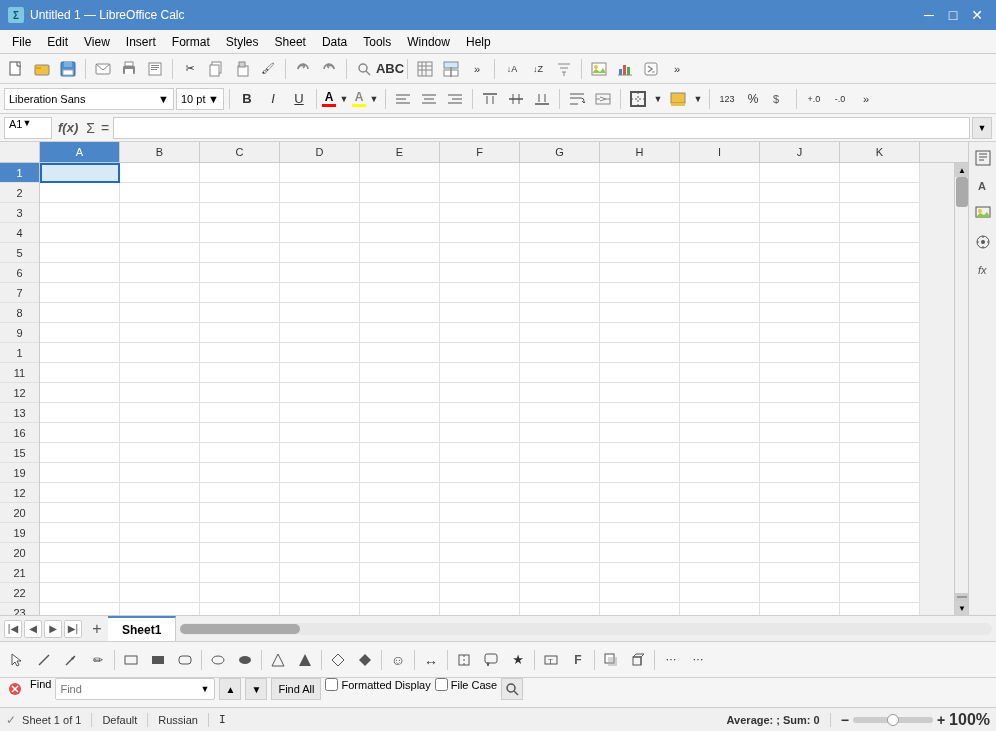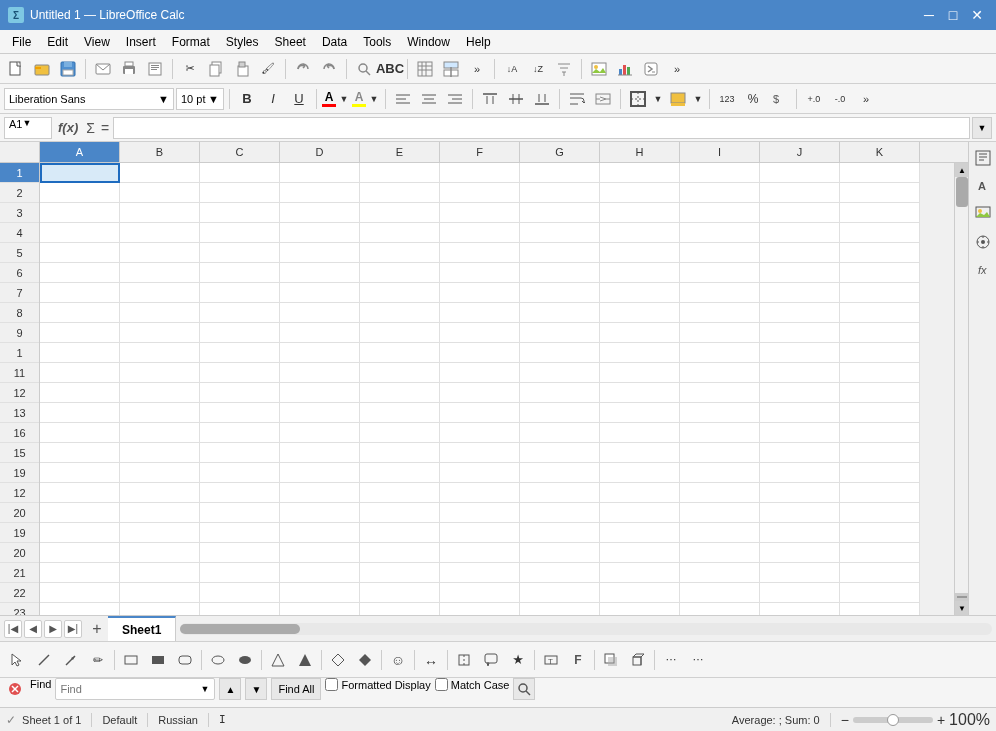--- a/index.html
+++ b/index.html
@@ -269,21 +269,21 @@
       border-top: 1px solid #ccc;
       height: 24px;
       display: flex;
       align-items: center;
       padding: 0 6px;
       font-size: 11px;
       color: #333;
       gap: 6px;
     }
     .status-sep { width: 1px; height: 14px; background: #ccc; margin: 0 4px; }
-    #status-right { margin-left: auto; display: flex; align-items: center; gap: 6px; }
+    #status-right { margin-left: auto; display: flex; align-items: center; gap: 6px; font-weight: bold; }
     #zoom-controls { display: flex; align-items: center; gap: 4px; }
     #zoom-slider { width: 80px; height: 6px; background: #ccc; border-radius: 3px; position: relative; cursor: pointer; }
     #zoom-slider-thumb { position: absolute; left: 50%; top: -3px; width: 12px; height: 12px; background: white; border: 1px solid #999; border-radius: 50%; transform: translateX(-50%); }
 
     .bold-btn { font-weight: bold; }
     .italic-btn { font-style: italic; }
     .underline-btn { text-decoration: underline; }
 
     #content-wrapper {
       display: flex;
@@ -1185,21 +1185,21 @@
   </div>
   <div class="find-arrow-btn">▲</div>
   <div class="find-arrow-btn">▼</div>
   <div id="find-all-btn">Find All</div>
   <label class="find-option">
     <input type="checkbox" style="">
     <span>Formatted Display</span>
   </label>
   <label class="find-option">
     <input type="checkbox" style="">
-    <span>Match Case</span>
+    <span>File Case</span>
   </label>
   <div id="find-search-btn">
     <svg width="14" height="14" viewBox="0 0 14 14">
           <circle cx="6" cy="6" r="4" fill="none" stroke="#555" stroke-width="1.5"></circle>
           <line x1="9" y1="9" x2="13" y2="13" stroke="#555" stroke-width="1.5"></line>
         </svg>
   </div>
 </div>
 
 <div id="status-bar">

